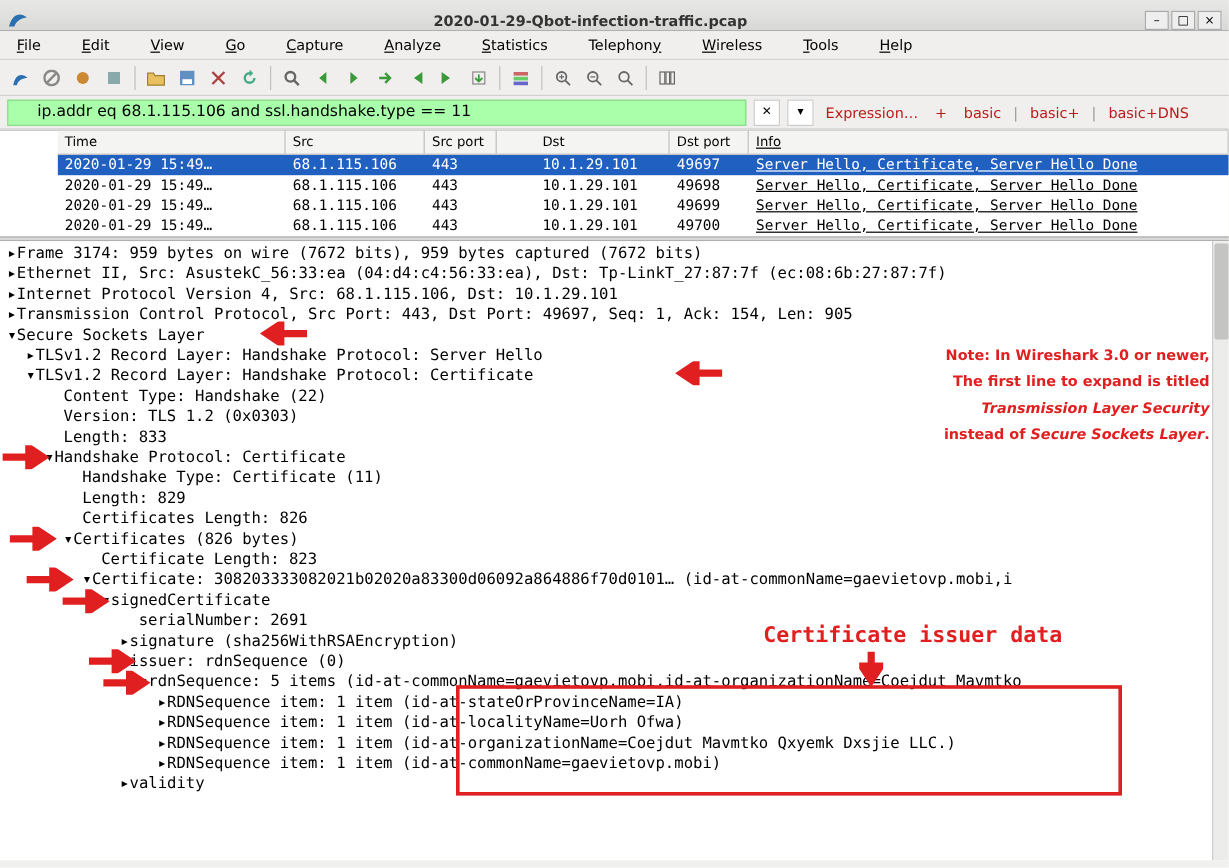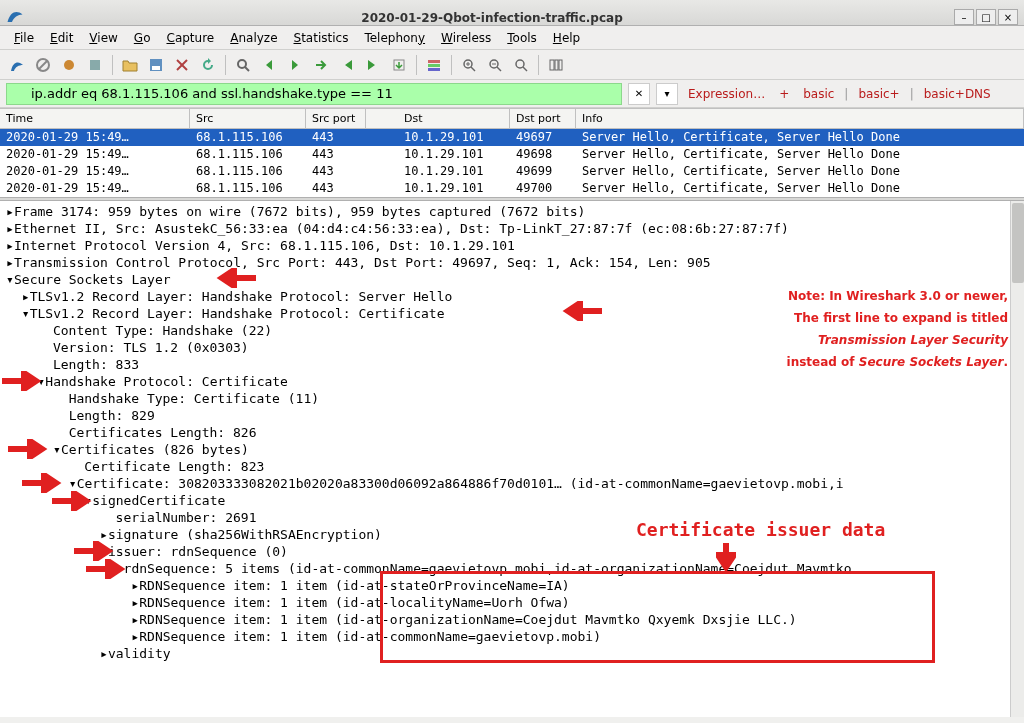--- a/index.html
+++ b/index.html
@@ -4,50 +4,50 @@
 <style>
   * { box-sizing: border-box; margin: 0; padding: 0; }
   body { font-family: "DejaVu Sans", Arial, sans-serif; font-size: 12px; background: #f0f0ee; width: 1024px; height: 723px; position: relative; overflow: hidden; }
   
   .titlebar { height: 26px; background: linear-gradient(#e8e8e6, #d8d8d6); display: flex; align-items: flex-end; padding: 0 6px; border-bottom: 1px solid #b0b0b0; }
   .titlebar .shark-icon { width: 18px; height: 18px; margin-right: 6px; }
   .titlebar .title { flex: 1; text-align: center; font-weight: bold; color: #333; }
   .window-controls { display: flex; gap: 2px; }
   .wbtn { width: 20px; height: 16px; border: 1px solid #aaa; background: #eee; font-size: 10px; display: flex; align-items: center; justify-content: center; cursor: pointer; }
   
-  .menubar { height: 24px; background: #f0efee; display: flex; align-items: center; padding: 0 8px; gap: 4px; border-bottom: 1px solid #d0d0ce; }
+  .menubar { height: 24px; background: #f0efee; display: flex; align-items: center; padding: 0 8px; gap: 22px; border-bottom: 1px solid #d0d0ce; }
   .menubar span { padding: 2px 6px; cursor: pointer; }
   .menubar span u { text-decoration: underline; }
   
   .toolbar { height: 30px; background: #f0efee; display: flex; align-items: center; padding: 0 6px; gap: 4px; border-bottom: 1px solid #d0d0ce; }
   .tbtn { width: 22px; height: 22px; border: 1px solid transparent; display: flex; align-items: center; justify-content: center; cursor: pointer; }
   .tsep { width: 1px; height: 20px; background: #c0c0c0; margin: 0 2px; }
   
   .filterbar { height: 28px; background: #f0efee; display: flex; align-items: center; padding: 0 6px; gap: 6px; border-bottom: 1px solid #d0d0ce; }
   .filter-input { width: 100%; height: 22px; background: #aaffaa; border: 1px solid #8cd88c; padding: 0 6px 0 24px; font-family: inherit; font-size: 13px; position: relative; }
   .filter-wrap { position: relative; width: 616px; }
   .filter-wrap .bm { position: absolute; left: 4px; top: 3px; width: 16px; height: 16px; }
   .filter-ctrl { width: 22px; height: 22px; border: 1px solid #ccc; background: #fff; display: flex; align-items: center; justify-content: center; cursor: pointer; font-size: 10px; }
   .link-text { color: #b91c1c; cursor: pointer; padding: 0 4px; }
   .pipe { color: #999; }
   
-  .packet-list { border-top: 1px solid #c0c0c0; background: #fff; }
+  .packet-list { border-top: 1px solid #c0c0c0; background: #fff; padding-left: 48px; }
   .pl-header { display: flex; height: 20px; background: #f4f4f2; border-bottom: 1px solid #c0c0c0; font-size: 11px; }
   .pl-header div { padding: 3px 6px; border-right: 1px solid #c0c0c0; overflow: hidden; white-space: nowrap; }
   .pl-body { height: 68px; overflow: hidden; font-family: "DejaVu Sans Mono", monospace; font-size: 12px; }
   .pl-row { display: flex; height: 17px; white-space: nowrap; }
   .pl-row div { padding: 1px 6px; overflow: hidden; white-space: pre; }
   .pl-row.sel { background: #2060c0; color: #fff; }
   
   .col-time { width: 190px; }
   .col-src { width: 116px; }
   .col-sport { width: 60px; }
   .col-dst { width: 112px; margin-left: 32px; }
   .col-dport { width: 66px; }
-  .col-info { flex: 1; }
+  .col-info { flex: 1; text-decoration: underline; }
   
   .splitter { height: 4px; background: #d8d8d6; border-top: 1px solid #b0b0b0; border-bottom: 1px solid #b0b0b0; cursor: row-resize; }
   
   .details { background: #fff; font-family: "DejaVu Sans Mono", monospace; font-size: 13px; line-height: 17px; height: 516px; overflow: hidden; position: relative; padding: 2px 0; }
   .dl { white-space: pre; padding-left: 6px; position: relative; }
   .caret { display: inline-block; width: 8px; }
   .scrollbar-v { position: absolute; right: 0; top: 0; width: 14px; height: 100%; background: #ececea; border-left: 1px solid #ccc; }
   .sb-thumb { width: 12px; margin: 1px; background: #c4c4c2; border-radius: 2px; }
   
   .annotation { position: absolute; color: #e02020; font-family: "DejaVu Sans", Arial, sans-serif; font-weight: 600; font-size: 12px; line-height: 22px; text-align: right; pointer-events: none; }

